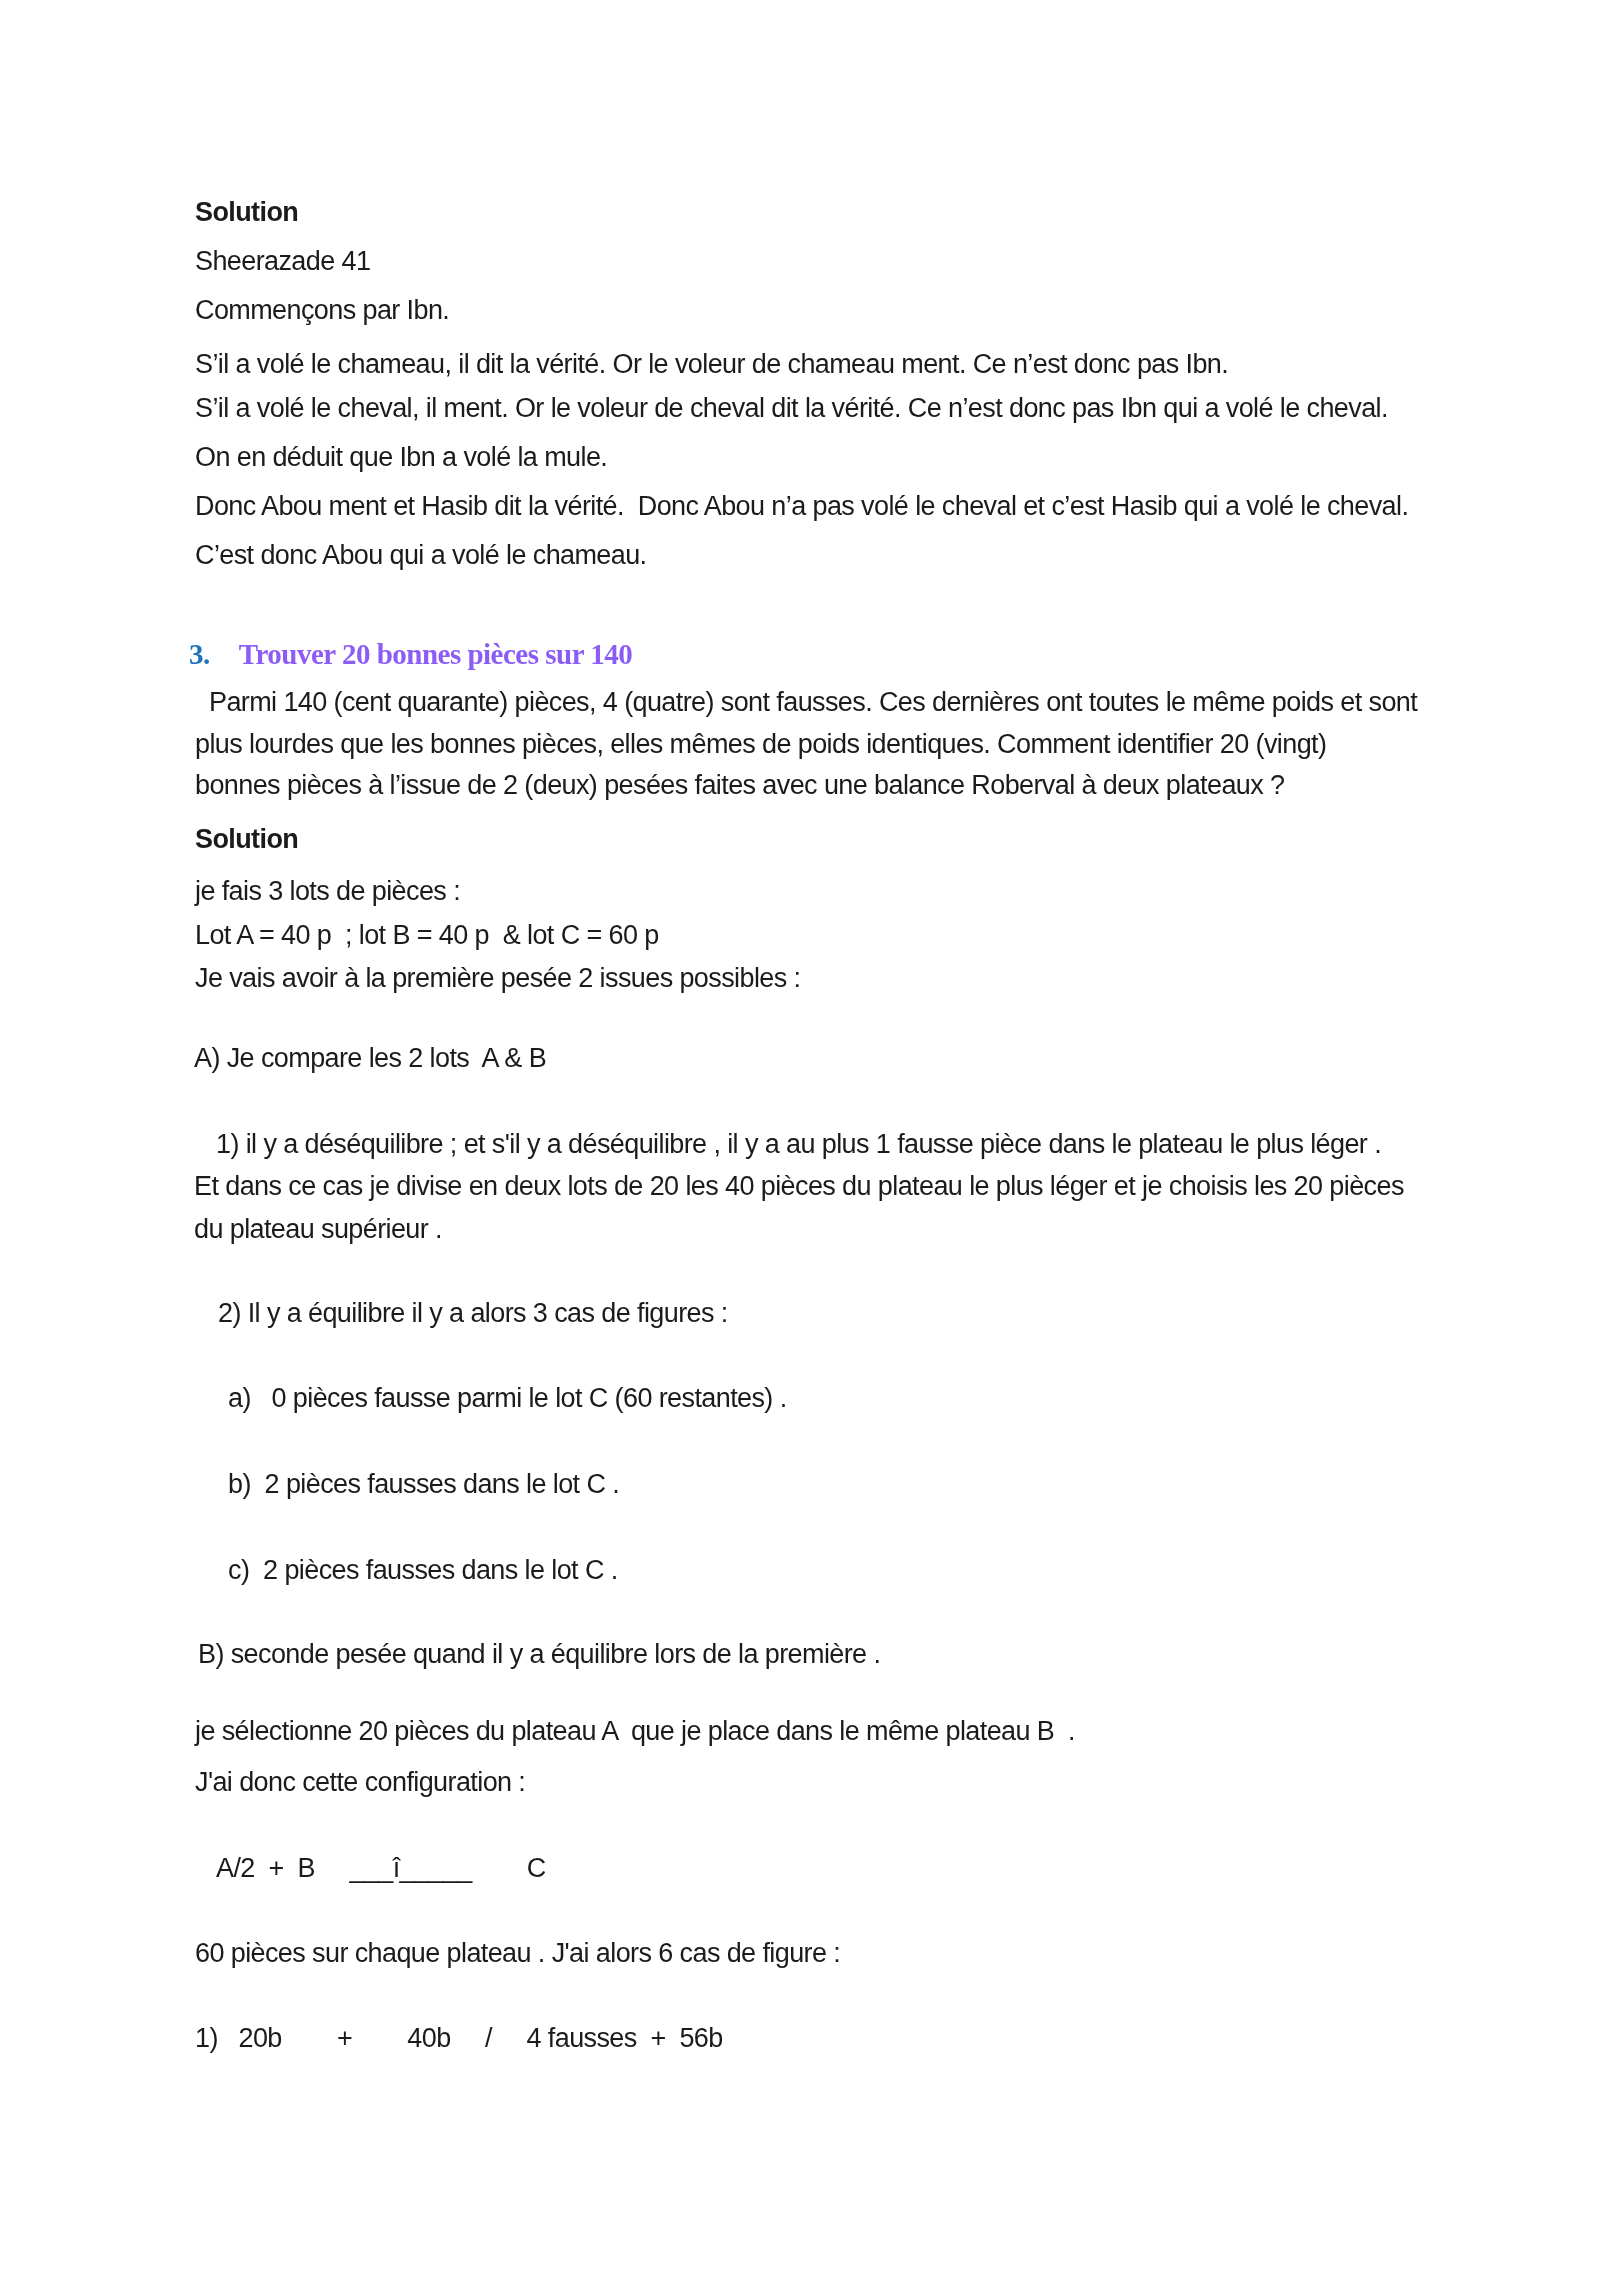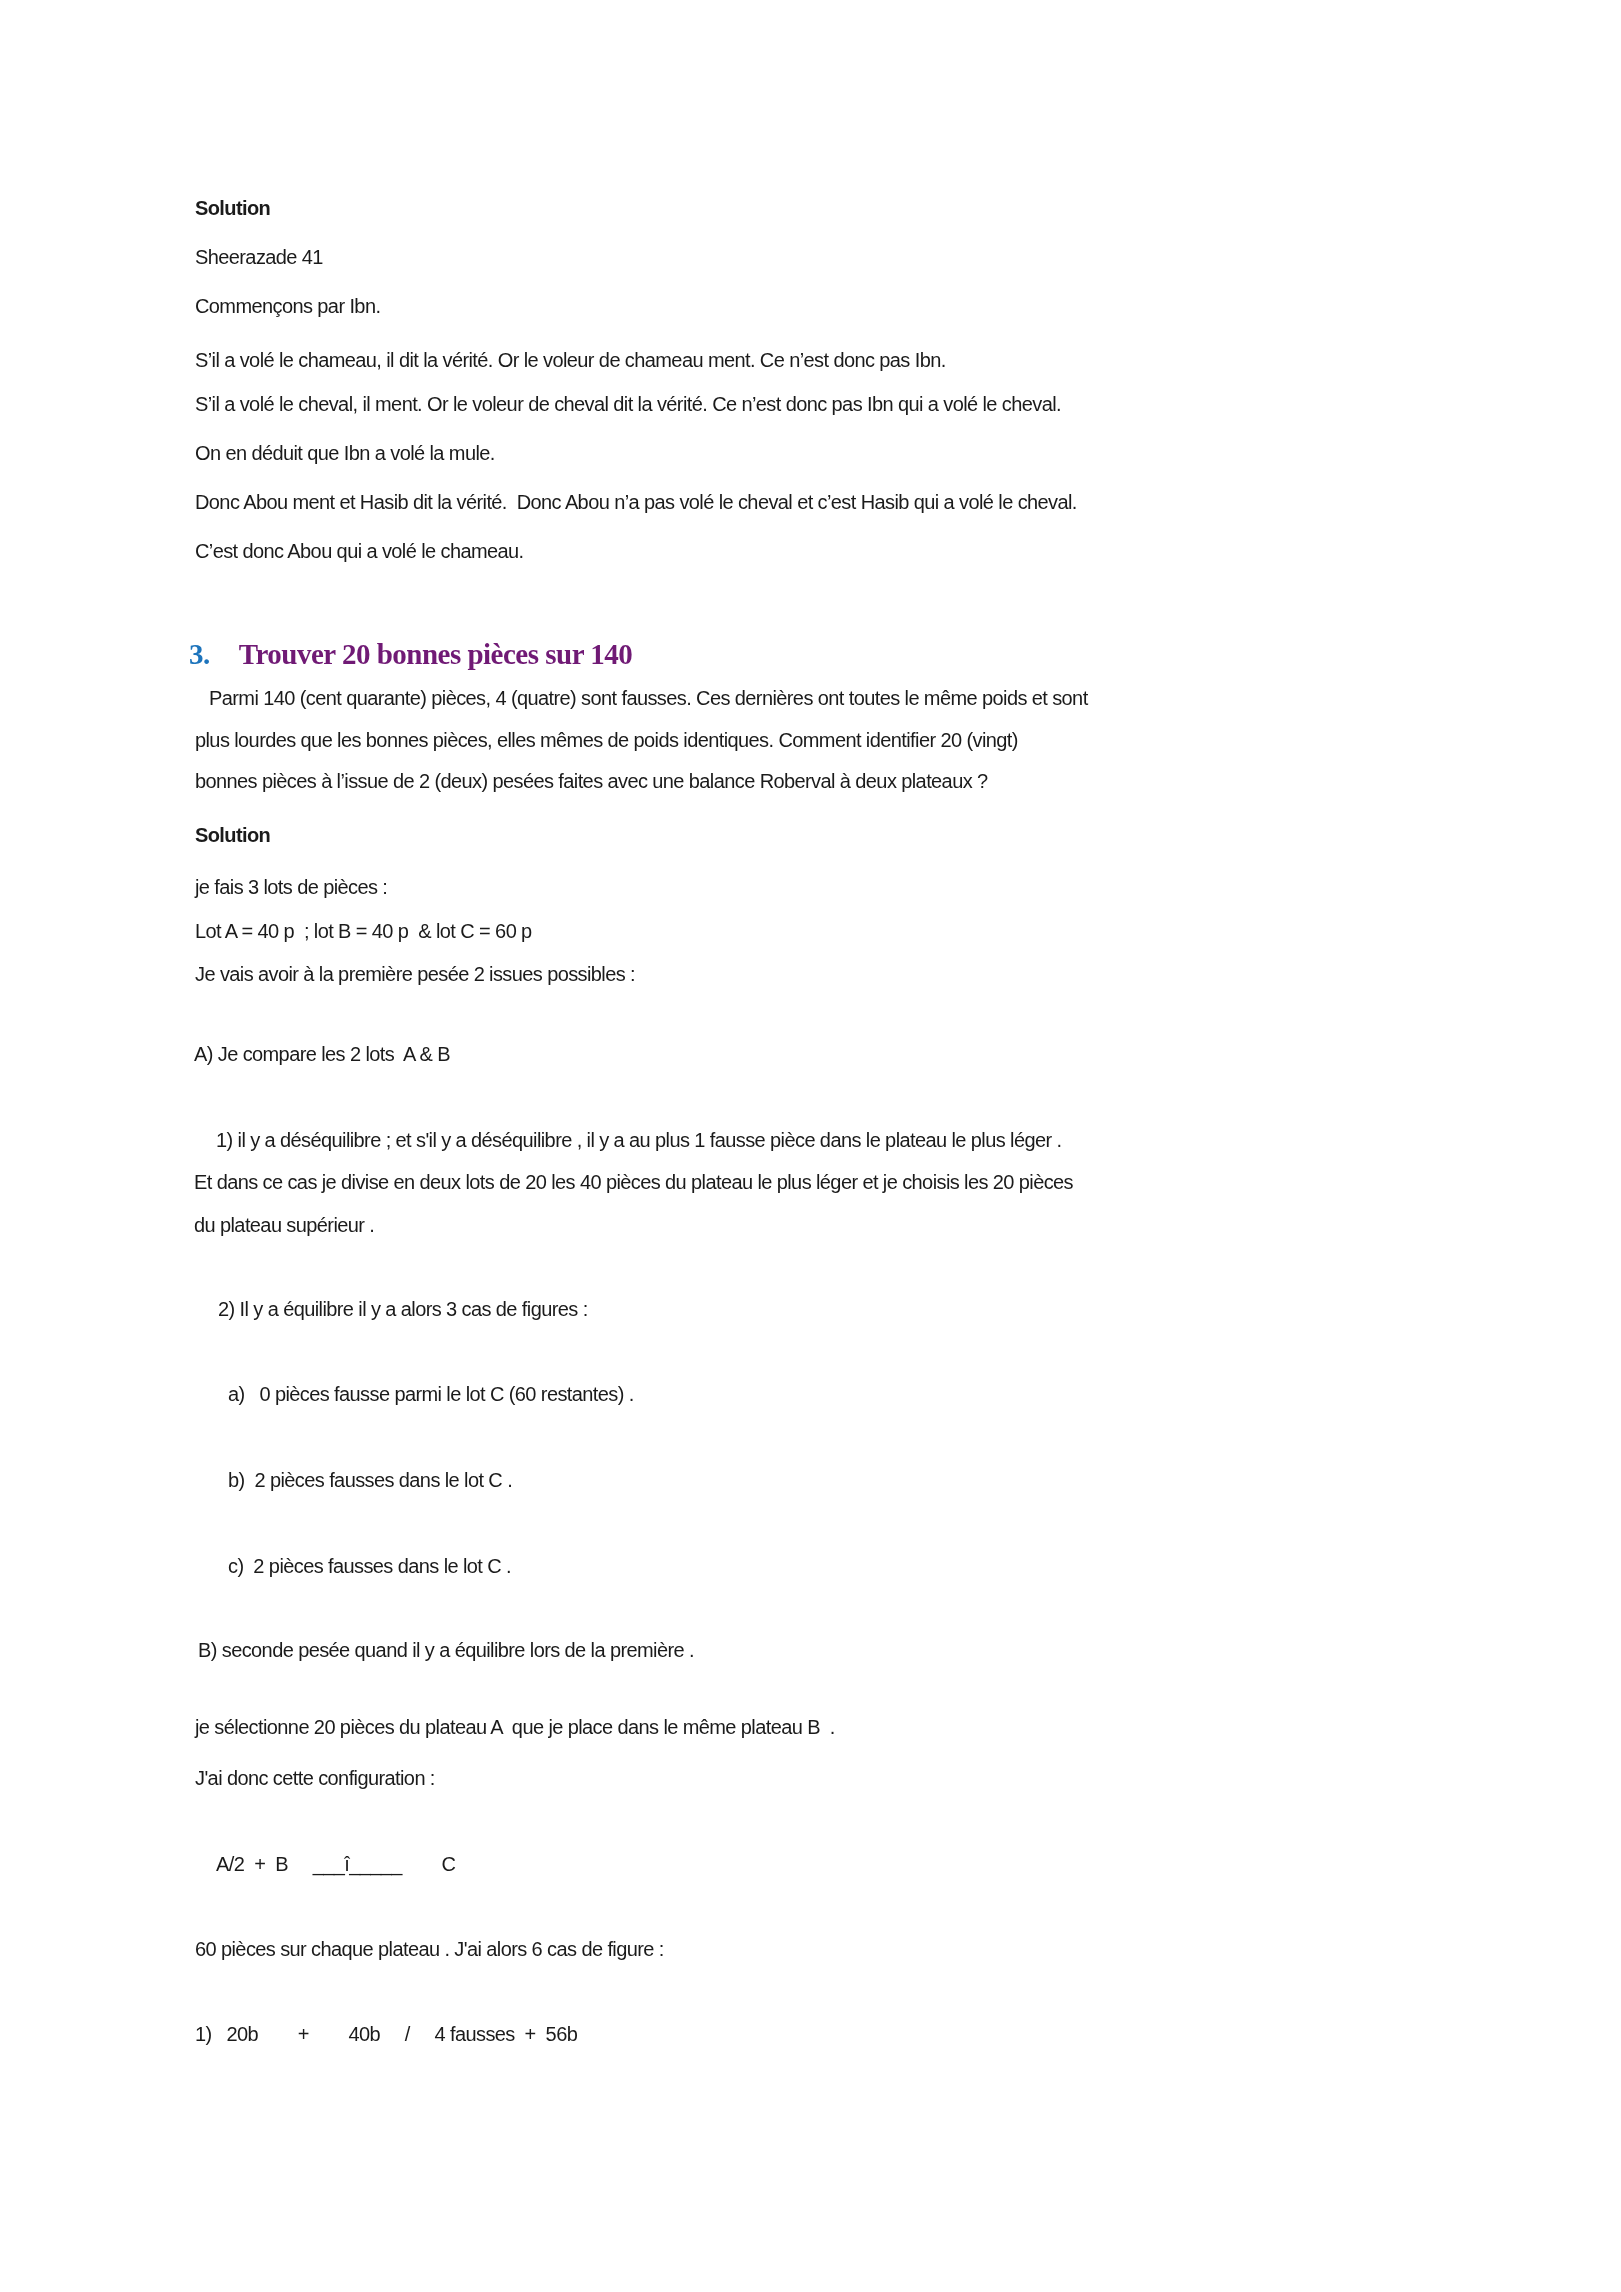--- a/index.html
+++ b/index.html
@@ -5,38 +5,38 @@
   html,body{margin:0;padding:0;}
   body{
     width:1621px;height:2293px;
     background:#ffffff;
     position:relative;
     overflow:hidden;
     font-family:"Liberation Sans","DejaVu Sans",sans-serif;
   }
   .ln{
     position:absolute;
-    font-size:20px;
+    font-size:27px;
     line-height:1.25;
     color:#1b1b1b;
     letter-spacing:-0.6px;
     white-space:pre;
   }
   .b{font-weight:bold;}
   .heading{
     position:absolute;
     top:638px;left:189px;
     font-family:"Liberation Serif","DejaVu Serif",serif;
     font-weight:bold;
     font-size:29px;
     letter-spacing:-0.5px;
     white-space:pre;
   }
   .heading .num{color:#1d74bc;}
-  .heading .ttl{color:#701a75;margin-left:29px;}
+  .heading .ttl{color:#8b5cf6;margin-left:29px;}
 </style>
 </head>
 <body>
 
 <div class="ln b" style="top:196px;left:195px">Solution</div>
 <div class="ln" style="top:245px;left:195px">Sheerazade 41</div>
 <div class="ln" style="top:294px;left:195px">Commençons par Ibn.</div>
 <div class="ln" style="top:348px;left:195px">S’il a volé le chameau, il dit la vérité. Or le voleur de chameau ment. Ce n’est donc pas Ibn.</div>
 <div class="ln" style="top:392px;left:195px">S’il a volé le cheval, il ment. Or le voleur de cheval dit la vérité. Ce n’est donc pas Ibn qui a volé le cheval.</div>
 <div class="ln" style="top:441px;left:195px">On en déduit que Ibn a volé la mule.</div>

